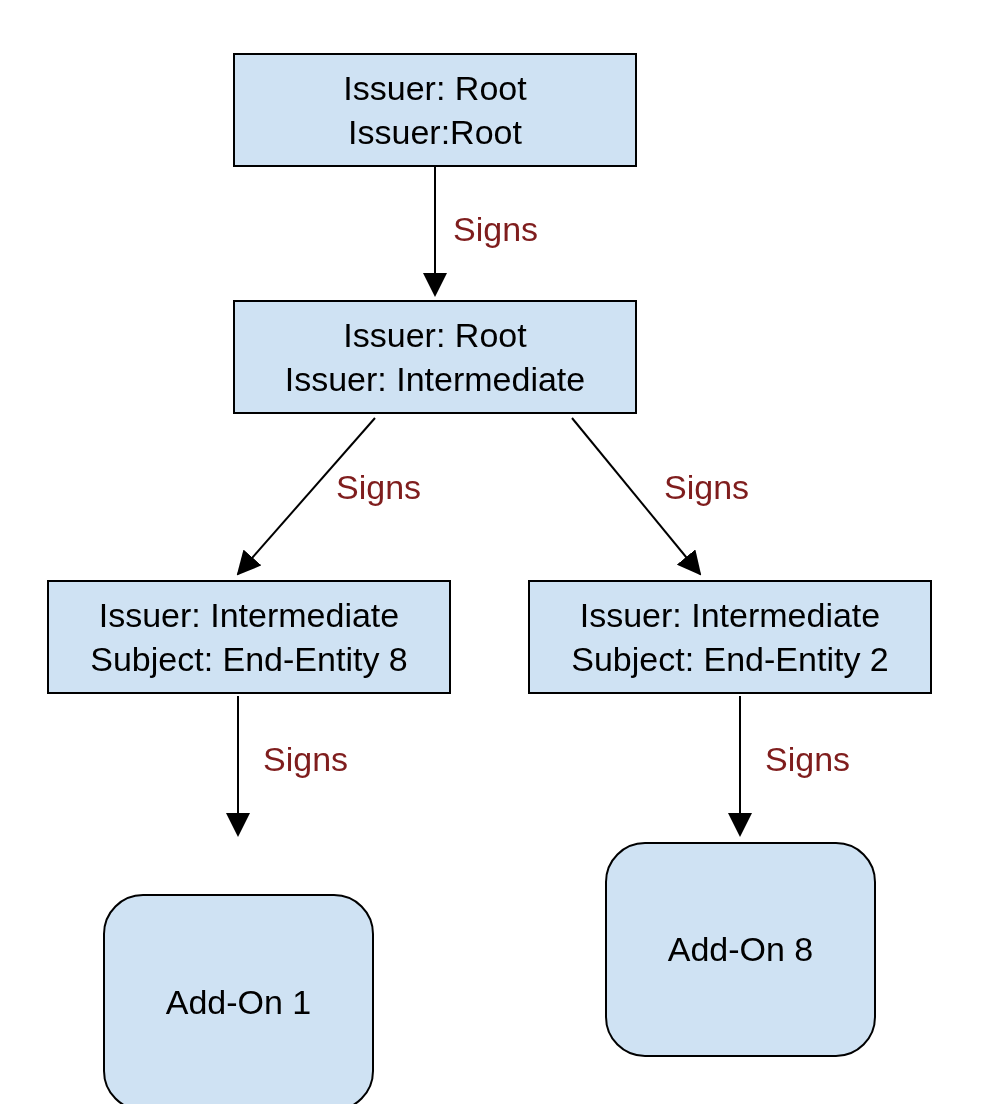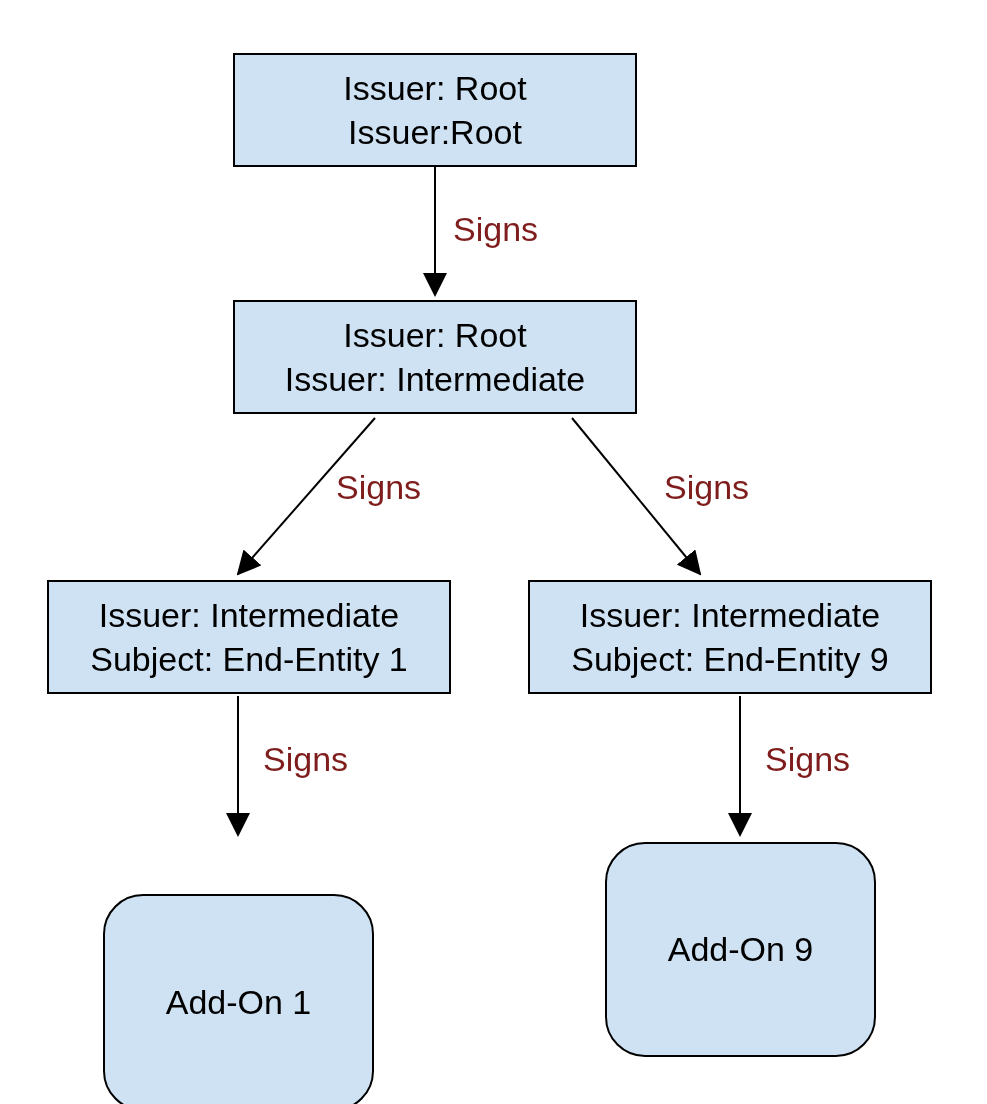--- a/index.html
+++ b/index.html
@@ -70,34 +70,34 @@
     <span>Issuer:Root</span>
   </div>
 
   <div class="node rect" style="left:233px; top:300px; width:404px; height:114px;">
     <span>Issuer: Root</span>
     <span>Issuer: Intermediate</span>
   </div>
 
   <div class="node rect" style="left:47px; top:580px; width:404px; height:114px;">
     <span>Issuer: Intermediate</span>
-    <span>Subject: End-Entity 1</span>
+    <span>Subject: End-Entity 8</span>
   </div>
 
   <div class="node rect" style="left:528px; top:580px; width:404px; height:114px;">
     <span>Issuer: Intermediate</span>
-    <span>Subject: End-Entity 9</span>
+    <span>Subject: End-Entity 2</span>
   </div>
 
   <div class="node rounded" style="left:103px; top:888px; width:271px; height:217px;margin-top:6px;">
     <span>Add-On 1</span>
   </div>
 
   <div class="node rounded" style="left:605px; top:842px; width:271px; height:215px;">
-    <span>Add-On 9</span>
+    <span>Add-On 8</span>
   </div>
 
   <div class="edge-label" style="left:453px; top:210px;">Signs</div>
   <div class="edge-label" style="left:336px; top:468px;">Signs</div>
   <div class="edge-label" style="left:664px; top:468px;">Signs</div>
   <div class="edge-label" style="left:263px; top:740px;">Signs</div>
   <div class="edge-label" style="left:765px; top:740px;">Signs</div>
 
 </div>
 

